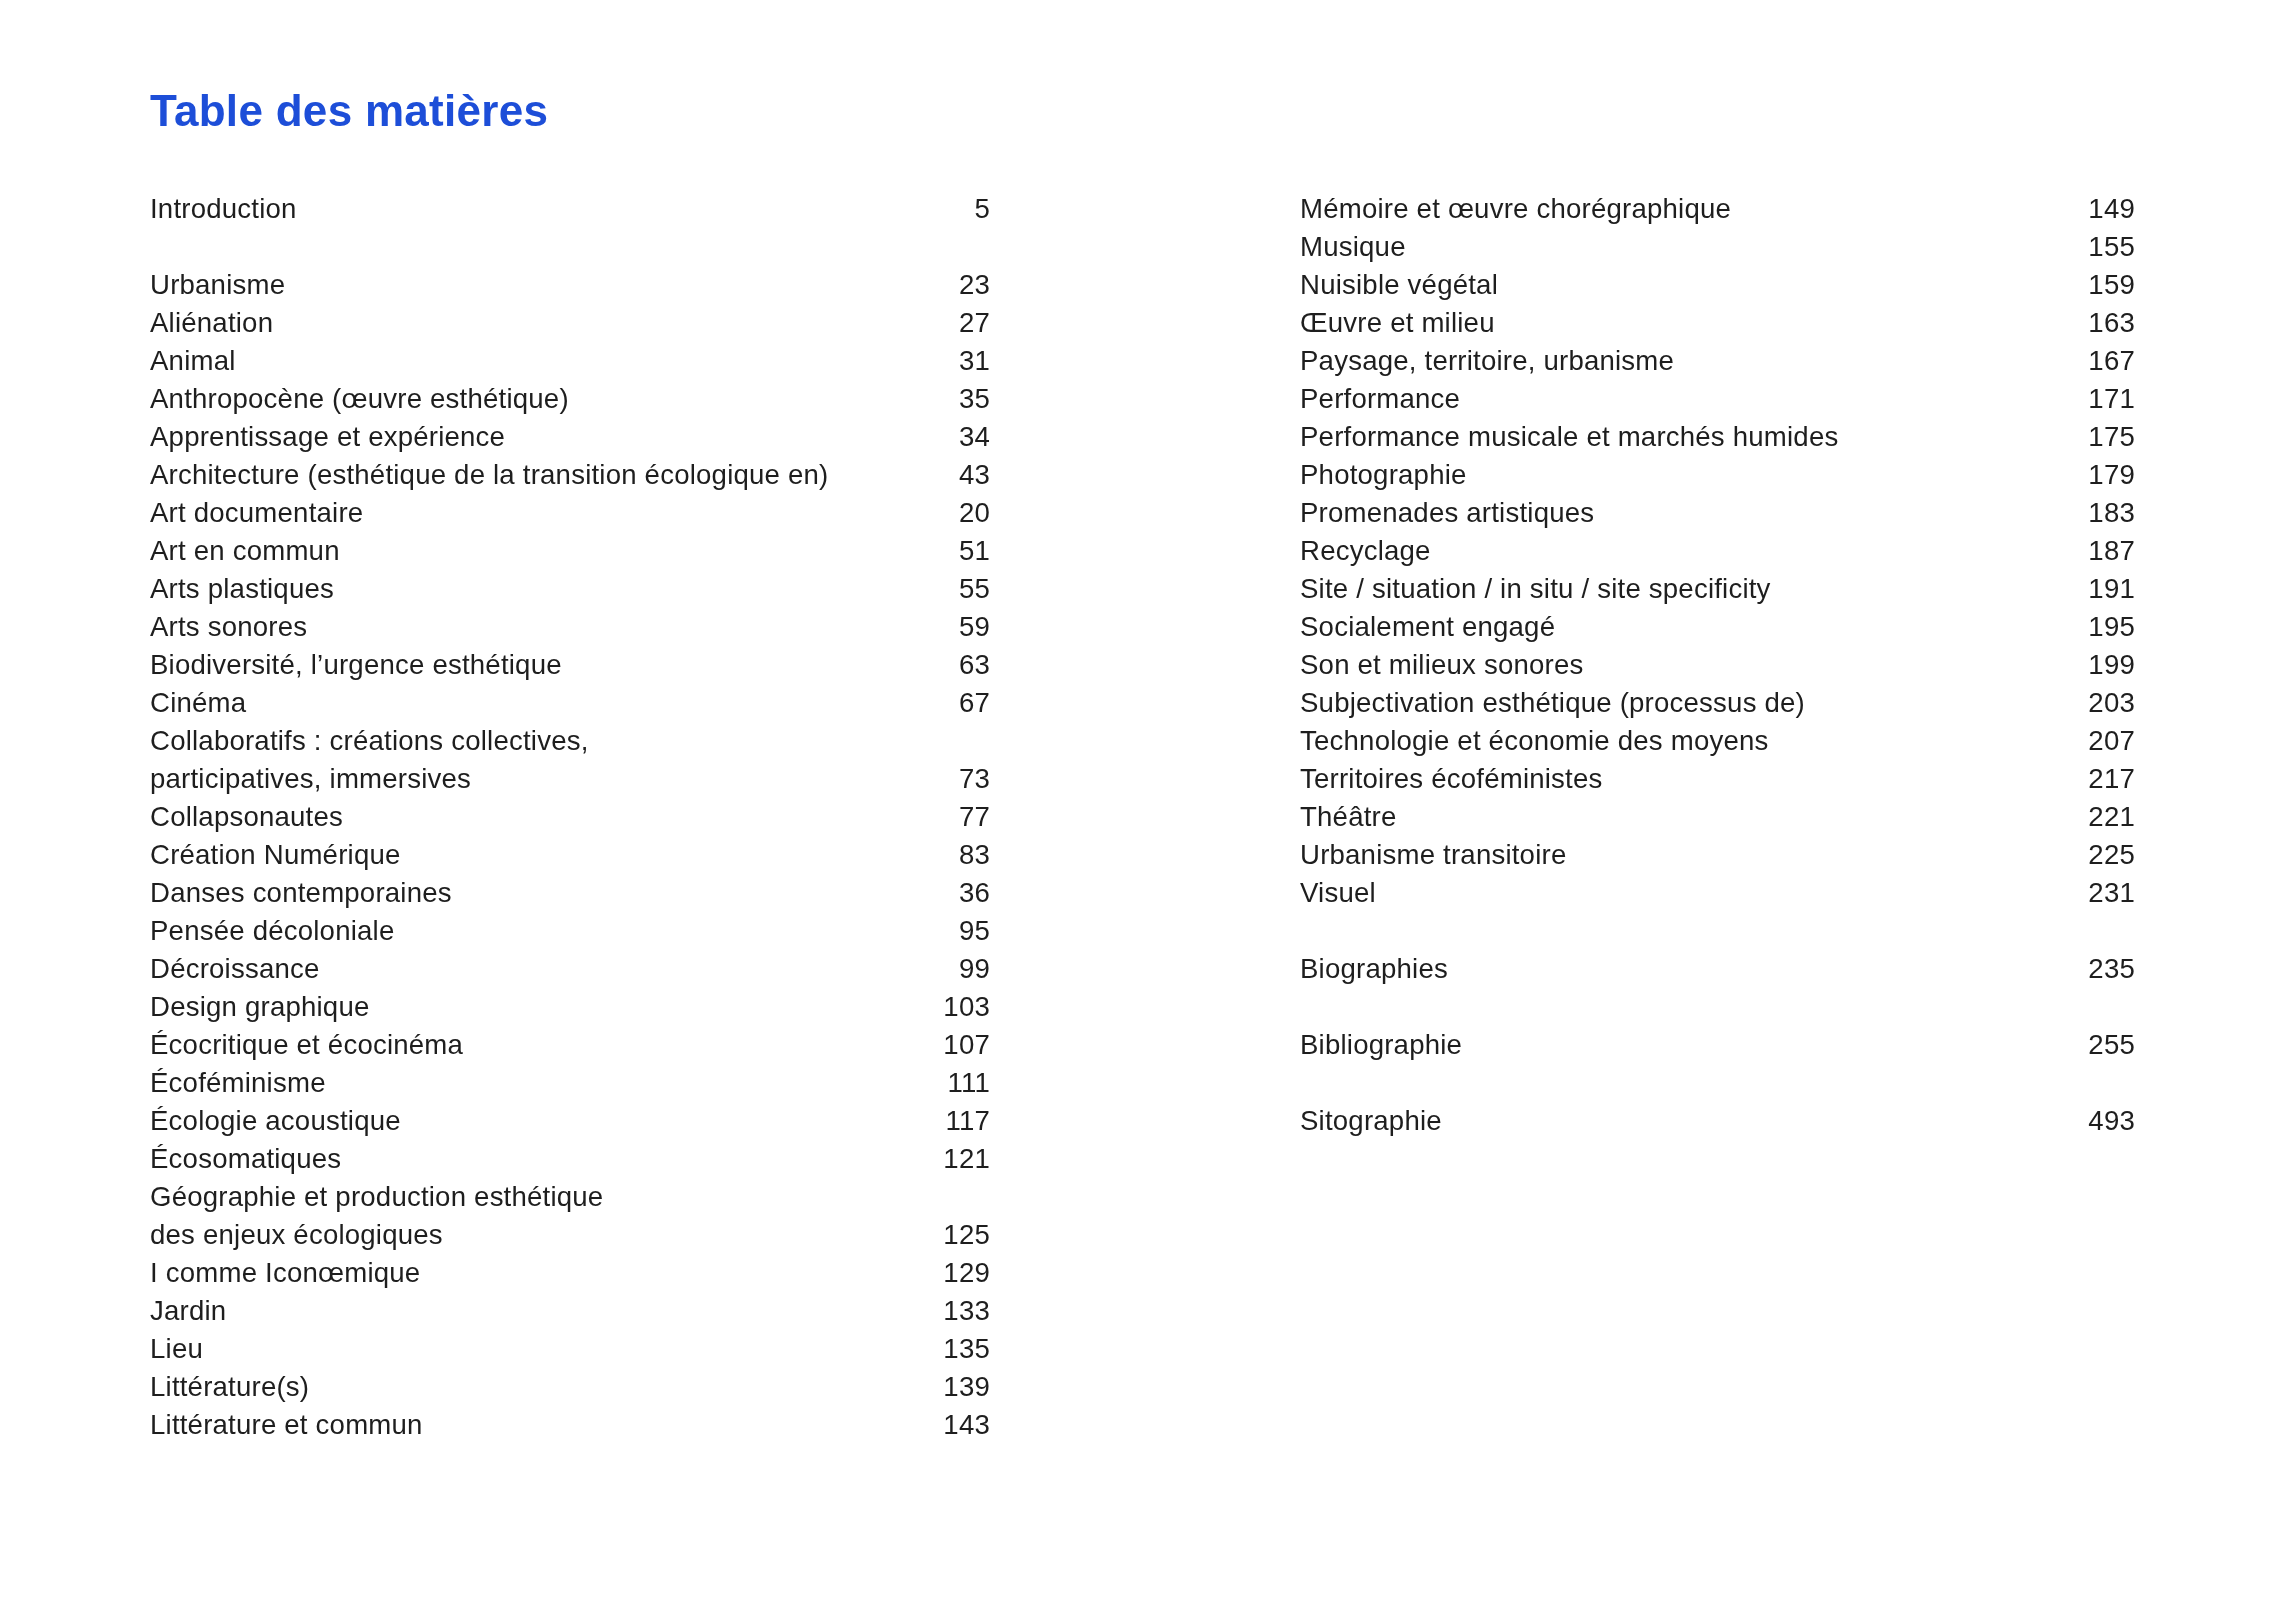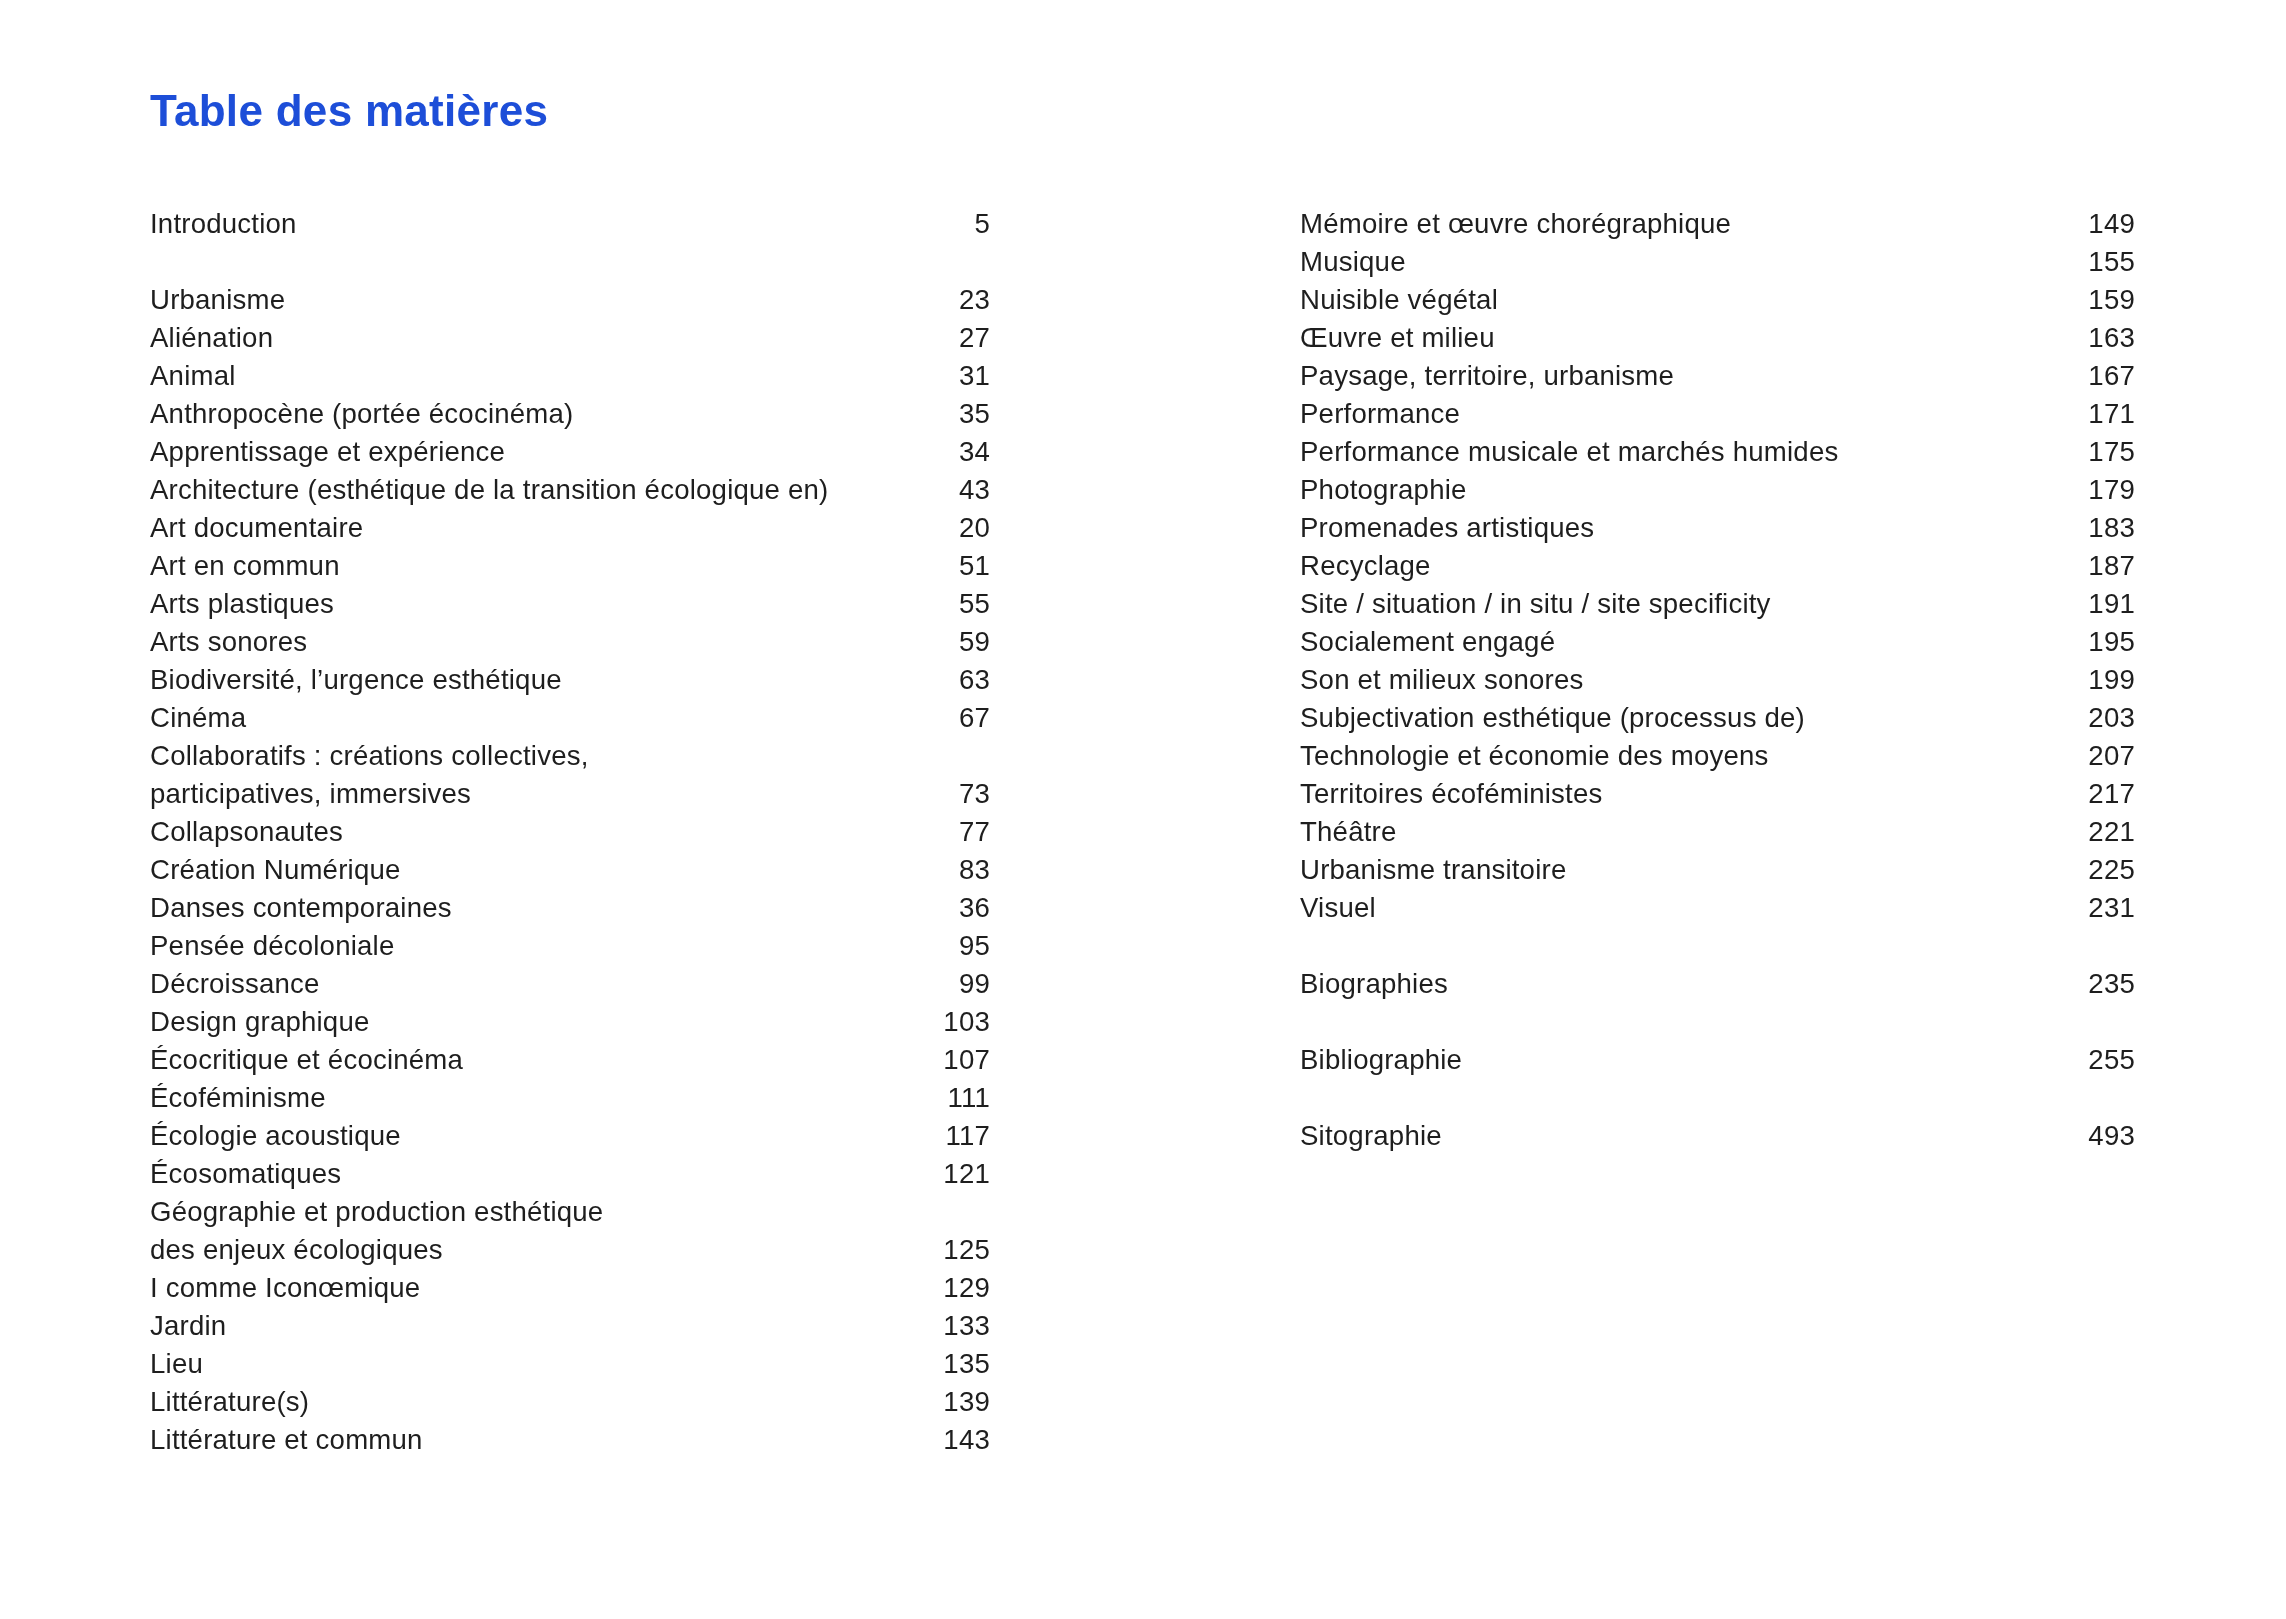--- a/index.html
+++ b/index.html
@@ -42,21 +42,20 @@
     justify-content: space-between;
     align-items: baseline;
     height: 38px;
     line-height: 38px;
     font-size: 27.6px;
     font-weight: 400;
     letter-spacing: 0.2px;
   }
   .row .label {
     white-space: nowrap;
-    margin-top: 15px;
   }
   .row .page-num {
     white-space: nowrap;
     text-align: right;
     font-variant-numeric: lining-nums;
   }
   .row.spacer {
     height: 38px;
   }
 </style>
@@ -77,21 +76,21 @@
       </div>
       <div class="row">
         <span class="label">Aliénation</span>
         <span class="page-num">27</span>
       </div>
       <div class="row">
         <span class="label">Animal</span>
         <span class="page-num">31</span>
       </div>
       <div class="row">
-        <span class="label">Anthropocène (portée écocinéma)</span>
+        <span class="label">Anthropocène (œuvre esthétique)</span>
         <span class="page-num">35</span>
       </div>
       <div class="row">
         <span class="label">Apprentissage et expérience</span>
         <span class="page-num">34</span>
       </div>
       <div class="row">
         <span class="label">Architecture (esthétique de la transition écologique en)</span>
         <span class="page-num">43</span>
       </div>

